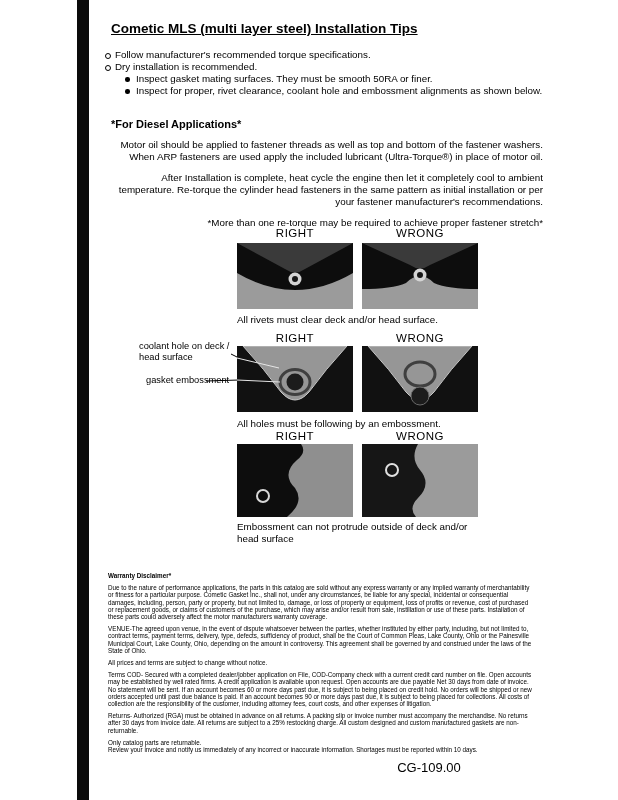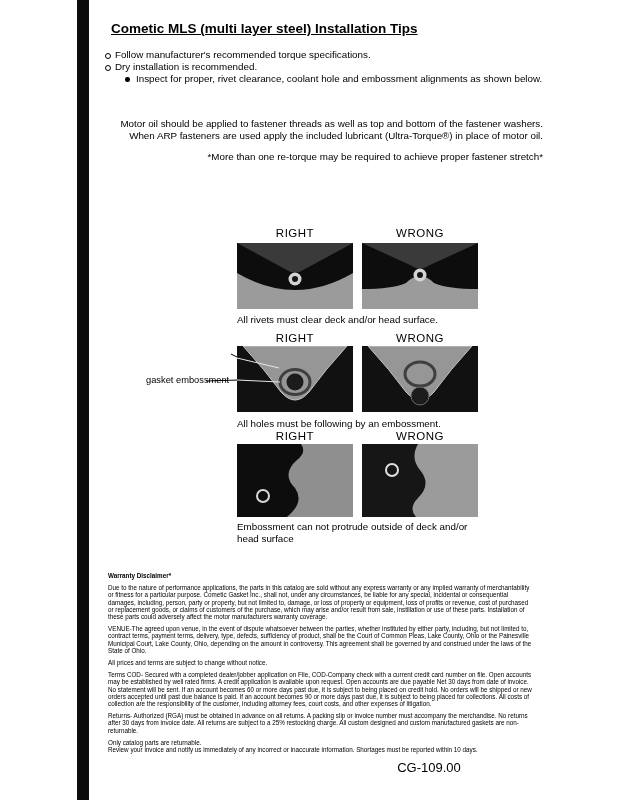--- a/index.html
+++ b/index.html
@@ -38,25 +38,28 @@
 <body>
 
 <div class="page">
   <div class="edge-bar"></div>
 
   <h1 class="title">Cometic MLS (multi layer steel) Installation Tips</h1>
 
   <ul class="tips">
     <li class="tip"><span class="ob"></span><span>Follow manufacturer's recommended torque specifications.</span></li>
     <li class="tip"><span class="ob"></span><span>Dry installation is recommended.</span></li>
+    <li class="tip sub"><span class="fb"></span><span>Inspect gasket mating surfaces.  They must be smooth 50RA or finer.</span></li>
     <li class="tip sub"><span class="fb"></span><span>Inspect for proper, rivet clearance, coolant hole and embossment alignments as shown below.</span></li>
   </ul>
 
   <div class="diesel">
+    <h2>*For Diesel Applications*</h2>
     <p>Motor oil should be applied to fastener threads as well as top and bottom of the fastener washers. When ARP fasteners are used apply the included lubricant (Ultra-Torque®) in place of motor oil.</p>
+    <p>After Installation is complete, heat cycle the engine then let it completely cool to ambient temperature. Re-torque the cylinder head fasteners in the same pattern as initial installation or per your fastener manufacturer's recommendations.</p>
     <p class="note">*More than one re-torque may be required to achieve proper fastener stretch*</p>
   </div>
 
   <p class="fig-label" style="left:237px;top:227px;">RIGHT</p>
   <p class="fig-label" style="left:362px;top:227px;">WRONG</p>
   <svg class="panel" style="left:237px;top:243px;" width="116" height="66" viewBox="0 0 116 66">
     <rect width="116" height="66" fill="#0d0d0d"></rect>
     <path d="M0,30 Q58,64 116,30 L116,66 L0,66 Z" fill="#9b9b9b"></path>
     <path d="M0,0 H116 L68,26 Q58,33 48,26 Z" fill="#3a3a3a"></path>
     <circle cx="58" cy="36" r="6.5" fill="#d4d4d4"></circle>
@@ -66,20 +69,21 @@
     <rect width="116" height="66" fill="#0d0d0d"></rect>
     <path d="M0,46 Q30,46 44,40 Q58,26 72,40 Q86,46 116,46 L116,66 L0,66 Z" fill="#9b9b9b"></path>
     <path d="M0,0 H116 L68,22 Q58,29 48,22 Z" fill="#3a3a3a"></path>
     <circle cx="58" cy="32" r="6.5" fill="#d4d4d4"></circle>
     <circle cx="58" cy="32" r="3" fill="#161616"></circle>
   </svg>
   <p class="caption" style="left:237px;top:314px;">All rivets must clear deck and/or head surface.</p>
 
   <p class="fig-label" style="left:237px;top:332px;">RIGHT</p>
   <p class="fig-label" style="left:362px;top:332px;">WRONG</p>
+  <p class="ann" style="left:139px;top:341px;width:96px;">coolant hole on deck / head surface</p>
   <p class="ann" style="left:118px;top:375px;width:95px;padding-left:28px;">gasket embossment</p>
   <svg class="ann-lines" style="left:205px;top:345px;" width="35" height="45" viewBox="0 0 35 45">
     <line x1="26" y1="9" x2="34" y2="13" stroke="#000" stroke-width="1"></line>
     <line x1="1" y1="36" x2="34" y2="35" stroke="#000" stroke-width="1"></line>
   </svg>
   <svg class="panel" style="left:237px;top:346px;" width="116" height="66" viewBox="0 0 116 66">
     <rect width="116" height="66" fill="#111111"></rect>
     <path d="M6,0 L110,0 Q88,24 72,46 Q58,62 44,46 Q28,24 6,0 Z" fill="#969696"></path>
     <path d="M6,0 L110,0 Q88,24 72,46 Q58,62 44,46 Q28,24 6,0 Z" fill="none" stroke="#c8c8c8" stroke-width="1"></path>
     <ellipse cx="58" cy="36" rx="15" ry="12.5" fill="none" stroke="#3f3f3f" stroke-width="3"></ellipse>

